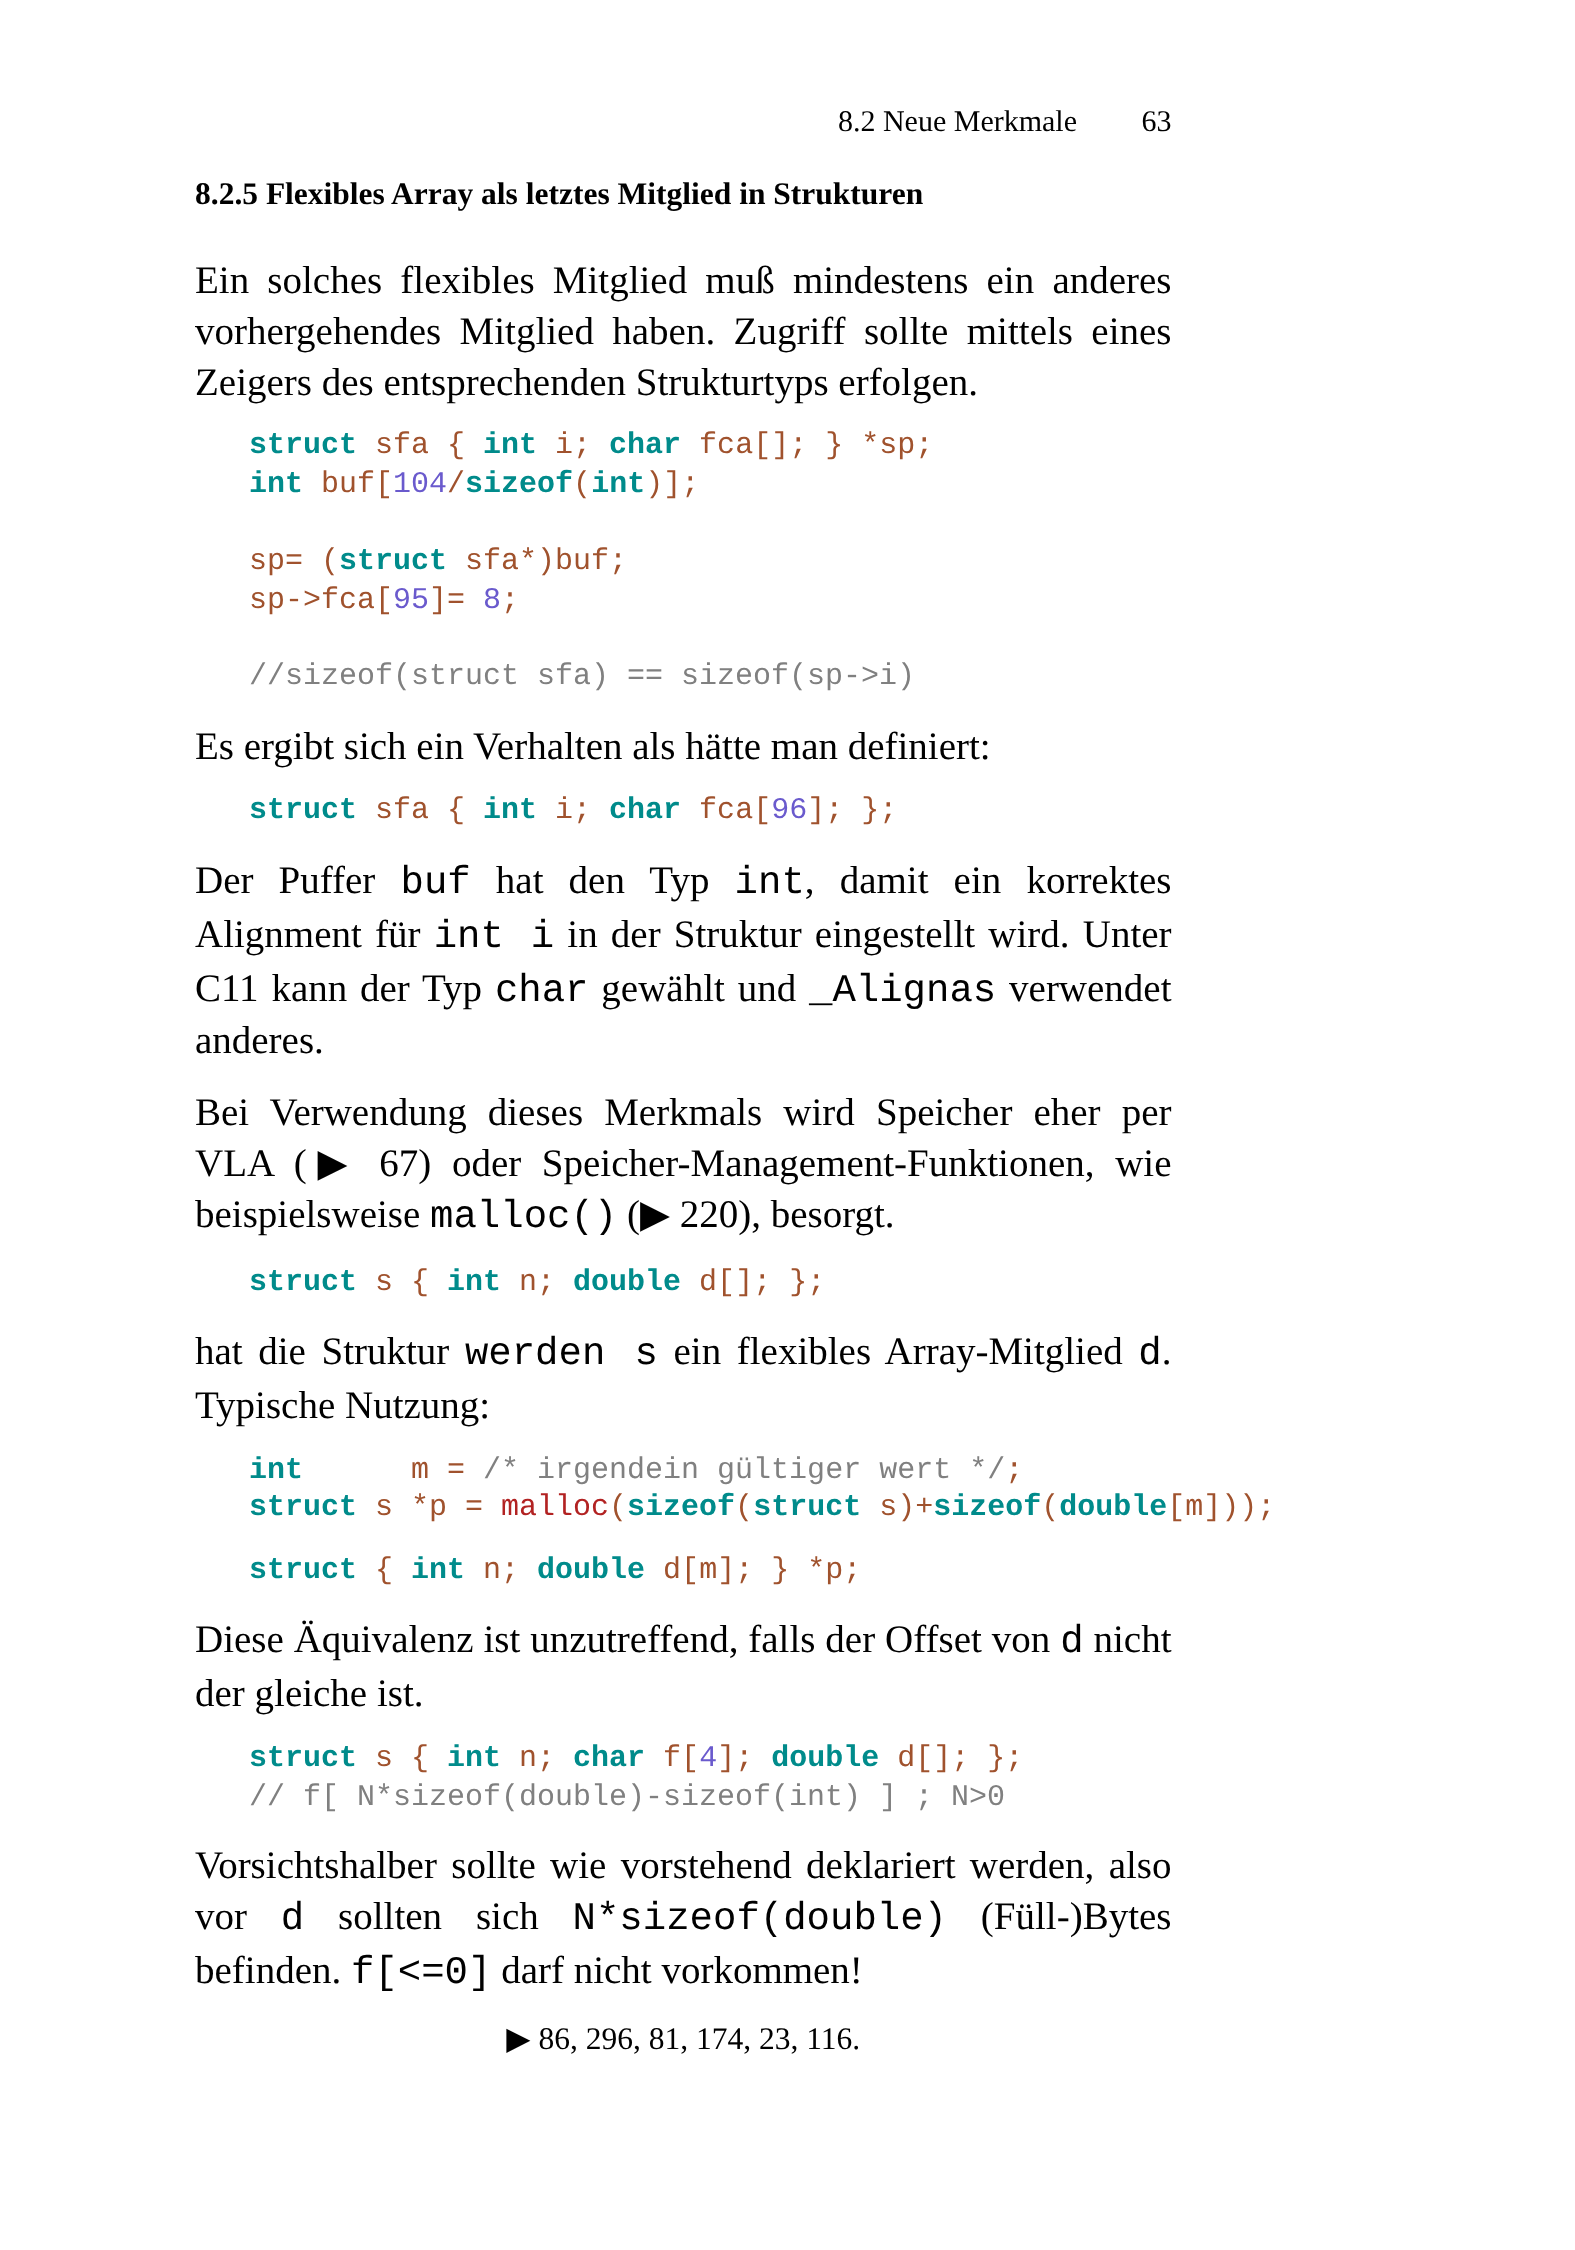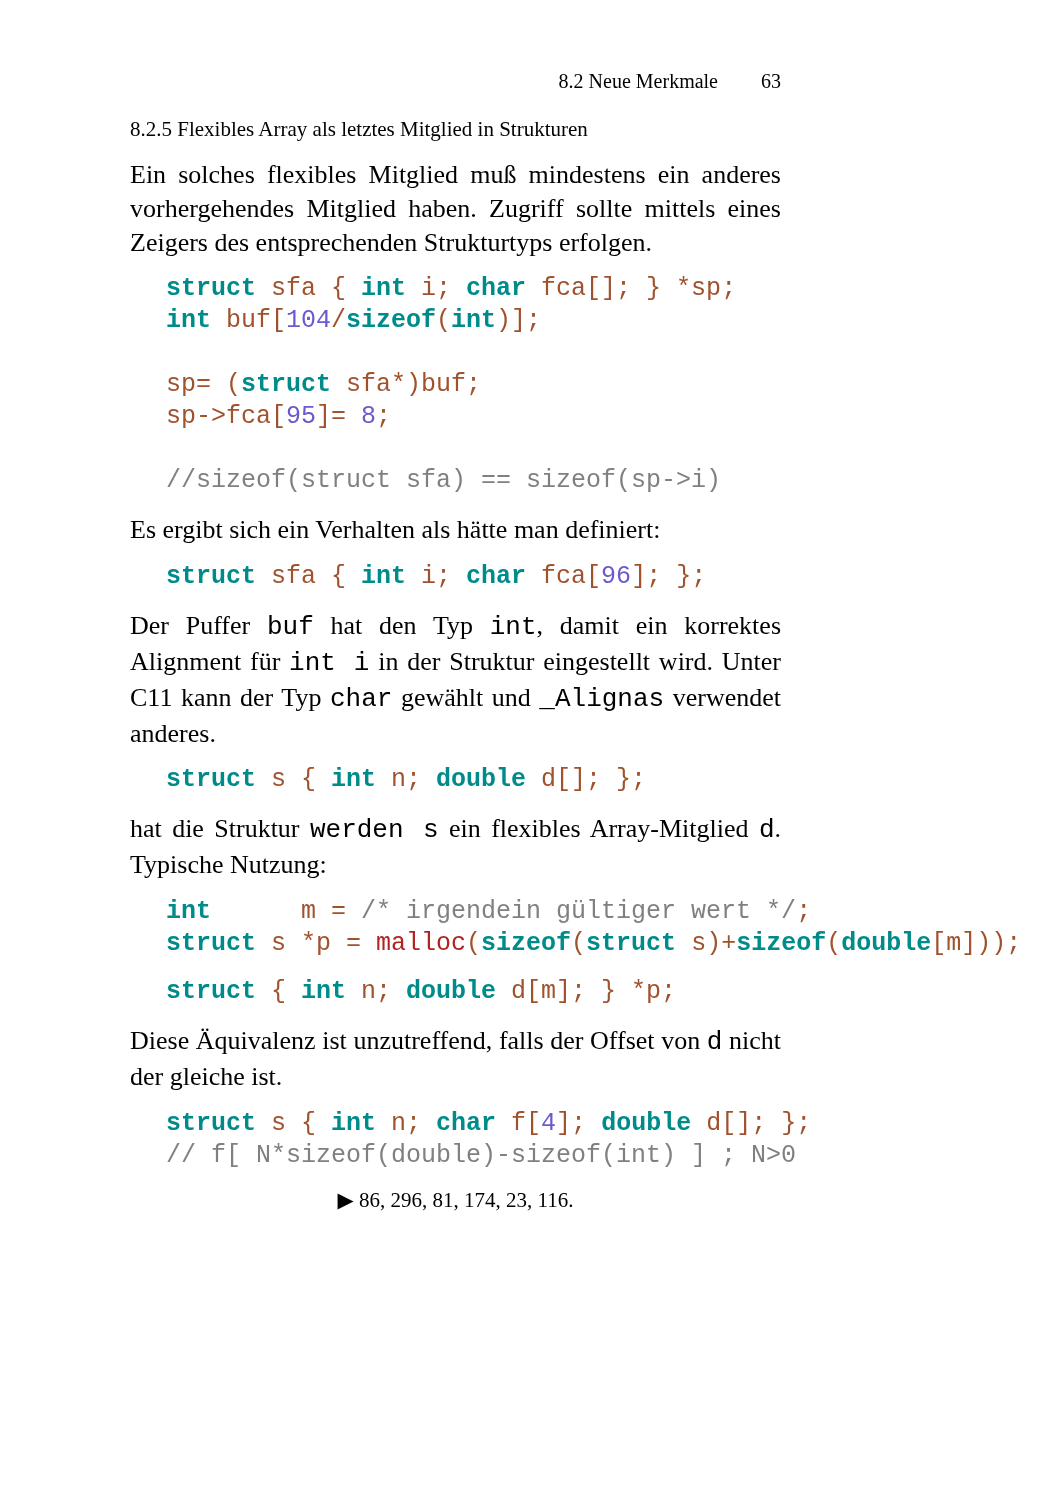--- a/index.html
+++ b/index.html
@@ -18,32 +18,32 @@
   }
   .running-head {
     text-align: right;
     font-size: 20px;
     margin-bottom: 24px;
   }
   .running-head .sec { margin-right: 38px; }
   .running-head .pg  { }
   h3.subsection {
     font-size: 21px;
-    font-weight: normal;
-    margin: 8px 0 16px 0;
+    font-weight: bold;
+    margin: 8px 0 28px 0;
   }
   p.body {
     font-size: 26px;
     line-height: 1.30;
     margin: 0 0 14px 0;
     text-align: justify;
   }
   pre.code {
     font-family: "Courier New", Courier, monospace;
-    font-size: 25px;
+    font-size: 20px;
     line-height: 1.28;
     margin: 10px 0 16px 36px;
     white-space: pre;
   }
   .kw  { color: #008b8b; font-weight: bold; }   
   .id  { color: #a0522d; }                       
   .num { color: #6a5acd; }                       
   .cm  { color: #808080; }
   .tt  { font-family: "Courier New", Courier, monospace; }
   .tri { font-family: Arial, sans-serif; }       
@@ -76,20 +76,23 @@
 <span class="cm">//sizeof(struct sfa) == sizeof(sp-&gt;i)</span></pre>
 
   <p class="body">Es ergibt sich ein Verhalten als hätte man definiert:</p>
 
   <pre class="code"><span class="kw">struct</span><span class="id"> sfa { </span><span class="kw">int</span><span class="id"> i; </span><span class="kw">char</span><span class="id"> fca[</span><span class="num">96</span><span class="id">]; };</span></pre>
 
   <p class="body">
     <span>Der Puffer </span><span class="tt">buf</span><span> hat den Typ </span><span class="tt">int</span><span>, damit ein korrektes Alignment für </span><span class="tt">int i</span><span> in der Struktur eingestellt wird.  Unter C11 kann der Typ </span><span class="tt">char</span><span> gewählt und </span><span class="tt">_Alignas</span><span> verwendet anderes.</span>
   </p>
 
+  <p class="body">
+    <span>Bei Verwendung dieses Merkmals wird Speicher eher per VLA (</span><span class="tri">▶</span><span> 67) oder Spei­cher-Management-Funktionen, wie beispielsweise </span><span class="tt">malloc()</span><span> (</span><span class="tri">▶</span><span> 220), besorgt.</span>
+  </p>
 
 
   <pre class="code"><span class="kw">struct</span><span class="id"> s { </span><span class="kw">int</span><span class="id"> n; </span><span class="kw">double</span><span class="id"> d[]; };</span></pre>
 
   <p class="body">
     <span>hat die Struktur </span><span class="tt">werden s</span><span> ein flexibles Array-Mitglied </span><span class="tt">d</span><span>. Typische Nutzung:</span>
   </p>
 
   <pre class="code"><span class="kw">int</span><span class="id">      m = </span><span class="cm">/* irgendein gültiger wert */</span><span class="id">;</span>
 <span class="kw">struct</span><span class="id"> s *p = </span><span class="id" style="color:#b22222">malloc</span><span class="id">(</span><span class="kw">sizeof</span><span class="id">(</span><span class="kw">struct</span><span class="id"> s)+</span><span class="kw">sizeof</span><span class="id">(</span><span class="kw">double</span><span class="id">[m]));</span></pre>
@@ -97,18 +100,21 @@
 
   <pre class="code"><span class="kw">struct</span><span class="id"> { </span><span class="kw">int</span><span class="id"> n; </span><span class="kw">double</span><span class="id"> d[m]; } *p;</span></pre>
 
   <p class="body">
     <span>Diese Äquivalenz ist unzutreffend, falls der Offset von </span><span class="tt">d</span><span> nicht der gleiche ist.</span>
   </p>
 
   <pre class="code"><span class="kw">struct</span><span class="id"> s { </span><span class="kw">int</span><span class="id"> n; </span><span class="kw">char</span><span class="id"> f[</span><span class="num">4</span><span class="id">]; </span><span class="kw">double</span><span class="id"> d[]; };</span>
 <span class="cm">// f[ N*sizeof(double)-sizeof(int) ] ; N&gt;0</span></pre>
 
+  <p class="body">
+    <span>Vorsichtshalber sollte wie vorstehend deklariert werden, also vor </span><span class="tt">d</span><span> sollten sich </span><span class="tt">N*sizeof(double)</span><span> (Füll-)Bytes befinden. </span><span class="tt">f[&lt;=0]</span><span> darf nicht vorkommen!</span>
+  </p>
 
   <p class="refline">
     <span class="tri">▶</span><span> 86, 296, 81, 174, 23, 116.</span>
   </p>
 
 </div>
 
 </body></html>

